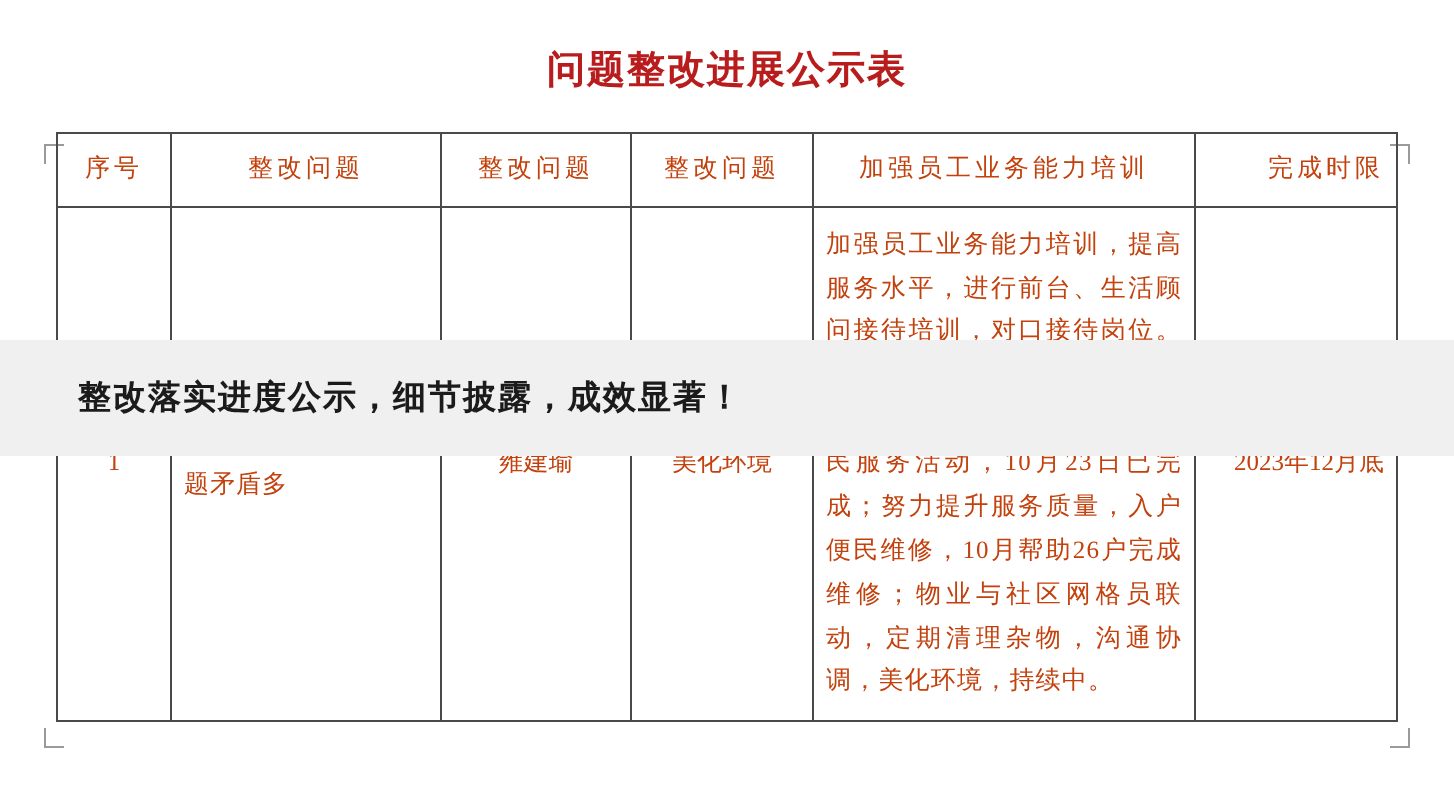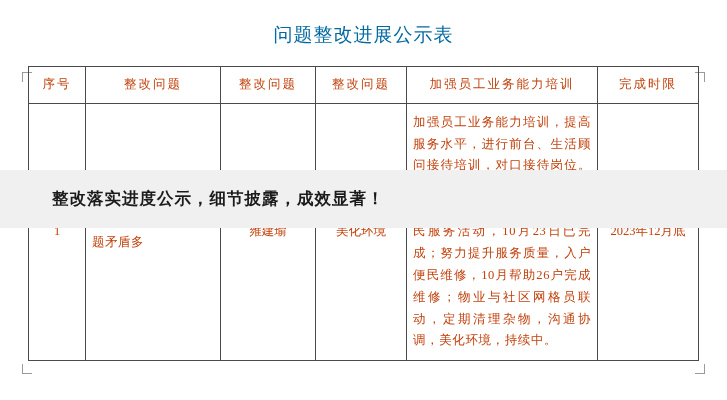--- a/index.html
+++ b/index.html
@@ -16,25 +16,25 @@
     position: relative;
   }
   .page {
     position: absolute;
     inset: 0;
     background: #ffffff;
   }
   .doc-title {
     text-align: center;
     font-size: 19px;
-    font-weight: normal;
+    font-weight: bold;
     letter-spacing: 1px;
     padding-top: 22px;
     padding-bottom: 14px;
-    color: #0369a1;
+    color: #b91c1c;
     font-family: "Liberation Serif", serif;
   }
   .table-wrap {
     position: absolute;
     left: 28px;
     top: 66px;
     right: 28px;
     bottom: 18px;
   }
   table.form {
@@ -56,21 +56,21 @@
     font-size: 13px;
     letter-spacing: 2px;
     height: 30px;
     padding: 4px 2px;
   }
   .col-idx { width: 44px; text-align: center; }
   .col-issue { width: 122px; }
   .col-leader { width: 82px; text-align: center; }
   .col-dept { width: 78px; text-align: center; }
   .col-measure { width: auto; }
-  .col-deadline { width: 88px; text-align: center; }
+  .col-deadline { width: 88px; text-align: right; }
   td.body-cell {
     height: 250px;
     vertical-align: middle;
   }
   td.measure-cell {
     text-align: justify;
     letter-spacing: 0.6px;
     line-height: 2.05;
     font-size: 12.5px;
     padding: 6px 8px;
@@ -96,21 +96,21 @@
 
   .banner {
     position: absolute;
     left: 0;
     right: 0;
     top: 170px;
     height: 58px;
     background: #f0f0f0;
     display: flex;
     align-items: center;
-    padding-left: 52px;
+    padding-left: 39px;
     box-sizing: border-box;
   }
   .banner-text {
     font-family: "Liberation Sans", sans-serif;
     font-weight: bold;
     font-size: 16.5px;
     color: #1b1b1b;
     letter-spacing: 1px;
   }
 </style>

